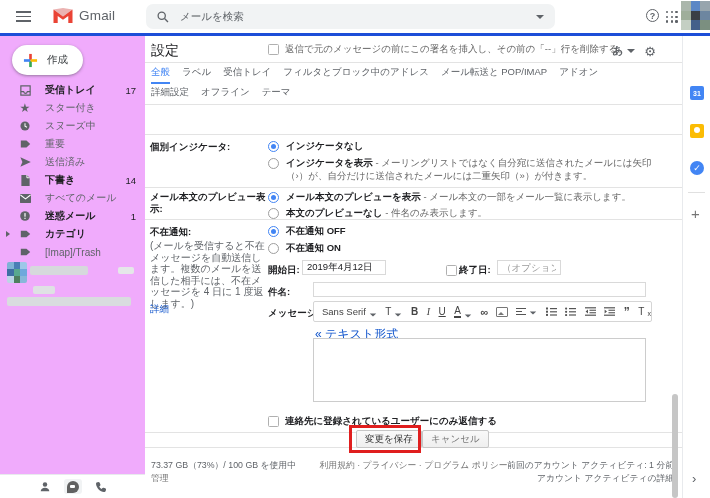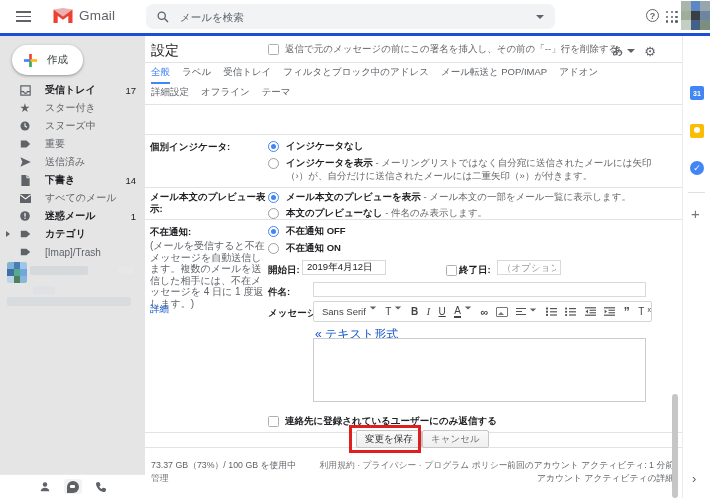--- a/index.html
+++ b/index.html
@@ -5,29 +5,29 @@
   html,body{margin:0;padding:0}
   body{width:710px;height:498px;position:relative;overflow:hidden;background:#fff;
        font-family:"Liberation Sans","DejaVu Sans",sans-serif;color:#202124;-webkit-font-smoothing:antialiased}
   
   .header{position:absolute;left:0;top:0;width:710px;height:33px;background:#fff;border-bottom:3px solid #1d4ed8;z-index:6}
   .burger{position:absolute;left:16px;top:11px;width:15px;height:11px;display:flex;flex-direction:column;justify-content:space-between;cursor:pointer}
   .burger i{height:1.8px;background:#5f6368;display:block}
   .logo{position:absolute;left:52px;top:7px;display:flex;align-items:center;gap:5px}
   .gmail-text{font-size:13.5px;color:#5f6368;letter-spacing:.2px}
   .search{position:absolute;left:146px;top:4px;width:409px;height:25px;background:#f1f3f4;border-radius:7px;display:flex;align-items:center;padding:0 11px;box-sizing:border-box}
-  .search input{border:none;background:transparent;outline:none;font-size:10.5px;margin-left:9px;flex:1;color:#202124;font-family:Liberation Sans, sans-serif}
+  .search input{border:none;background:transparent;outline:none;font-size:10.5px;margin-left:9px;flex:1;color:#202124;font-family:Liberation Mono, monospace}
   .search input::placeholder{color:#5f6368}
   .caret-down{width:0;height:0;border-left:4px solid transparent;border-right:4px solid transparent;border-top:4.5px solid #5f6368}
   .help{position:absolute;left:646px;top:9px;width:13px;height:13px;border:1.4px solid #5f6368;border-radius:50%;color:#5f6368;font-size:9px;line-height:13px;text-align:center;box-sizing:border-box;font-weight:700}
   .apps{position:absolute;left:666px;top:11px;width:12px;height:12px;display:grid;grid-template-columns:repeat(3,1fr);gap:2.2px}
   .apps i{width:2.2px;height:2.2px;background:#5f6368;border-radius:50%}
   .avatar-mosaic{position:absolute;right:0;top:1px;width:29px;height:29px;display:grid;grid-template-columns:repeat(3,1fr);grid-template-rows:repeat(3,1fr)}
   
-  .sidebar{position:absolute;left:0;top:33px;width:145px;bottom:0;background:#e5e5e5}
+  .sidebar{position:absolute;left:0;top:33px;width:145px;bottom:0;background:#f0abfc}
   .compose{position:absolute;left:12px;top:12px;height:30px;border-radius:16px;background:#fff;display:flex;align-items:center;gap:9px;padding:0 15px 0 11px;
            box-shadow:0 1px 2px rgba(60,64,67,.3),0 1px 3px 1px rgba(60,64,67,.15);cursor:pointer}
   .compose-label{font-size:10.5px;color:#3c4043}
   .nav{position:absolute;left:0;top:48px;right:0}
   .nav-item{position:relative;height:18px;display:flex;align-items:center;padding-left:18px;cursor:pointer;border-radius:0 9px 9px 0}
   .nav-item .ic{width:14px;height:14px;margin-right:13px;flex:none;display:flex;align-items:center;justify-content:center;color:#5f6368}
   .nav-item .lbl{font-size:10px;color:#5f6368;white-space:nowrap}
   .nav-item.bold .lbl{color:#202124;font-weight:700}
   .nav-item .count{position:absolute;right:9px;font-size:9.5px;color:#202124}
   .expander{position:absolute;left:6px;top:6px;width:0;height:0;border-top:3.5px solid transparent;border-bottom:3.5px solid transparent;border-left:4.5px solid #5f6368}
@@ -70,21 +70,21 @@
   .cb{width:9px;height:9px;border:1px solid #b0b0b0;border-radius:1.5px;background:#fff;flex:none;margin-top:1px;cursor:pointer}
   .sig-line{position:absolute;left:123px;top:10px;display:flex;gap:6px;font-size:9.5px;color:#666}
   .vac-note{position:absolute;left:5px;top:21px;width:118px;font-size:10px;color:#5f6368;line-height:11.5px}
   .link{color:#1155cc;cursor:pointer}
   .vac-more{position:absolute;left:5px;top:84px;font-size:9.5px}
   .frm-label{position:absolute;font-size:9.5px;font-weight:700;color:#202124}
   .txt-input{position:absolute;height:15px;border:1px solid #d9d9d9;font-size:9.5px;padding:0 4px;box-sizing:border-box;outline:none;font-family:inherit;color:#202124;background:#fff}
   .txt-input::placeholder{color:#9a9a9a}
   .end-cb{position:absolute;left:301px;top:45px}
   .toolbar{position:absolute;left:168px;top:82px;width:339px;height:21px;border:1px solid #d5d5d5;border-radius:2px;background:#fff;display:flex;align-items:center;gap:8.5px;padding:0 8px;box-sizing:border-box;font-size:10px;color:#444}
-  .tb{cursor:pointer;display:flex;align-items:flex-start;gap:3px;flex:none}
+  .tb{cursor:pointer;display:flex;align-items:flex-end;gap:3px;flex:none}
   .tb-font{font-size:9.5px}
   .tb-b{font-weight:700}.tb-i{font-style:italic;font-family:"Liberation Serif",serif}.tb-u{text-decoration:underline}
   .tb-a{border-bottom:2px solid #444;line-height:9px;padding-bottom:1px}
   .tb-link{font-size:11px;font-weight:700;letter-spacing:-1px}
   .tb-img{width:10px;height:8px;border:1px solid #777;border-radius:1px;position:relative}
   .tb-img::after{content:"";position:absolute;left:1px;bottom:1px;border-left:3px solid transparent;border-right:3px solid transparent;border-bottom:3px solid #777}
   .bars{width:10px;display:flex;flex-direction:column;gap:1.6px}
   .bars i{height:1.3px;background:#555;display:block}
   .bars i.short{width:6px}
   .tb-quote{font-size:12px;font-weight:700;line-height:8px}

